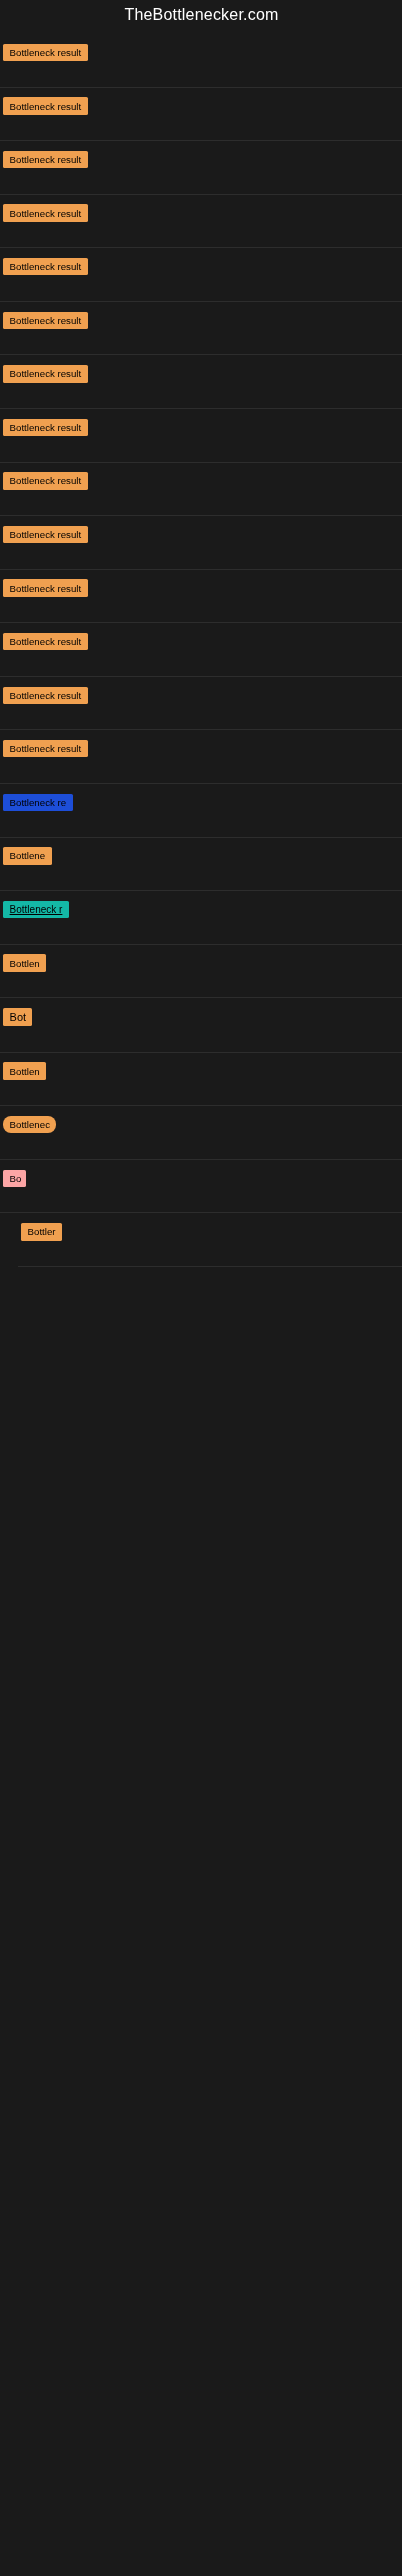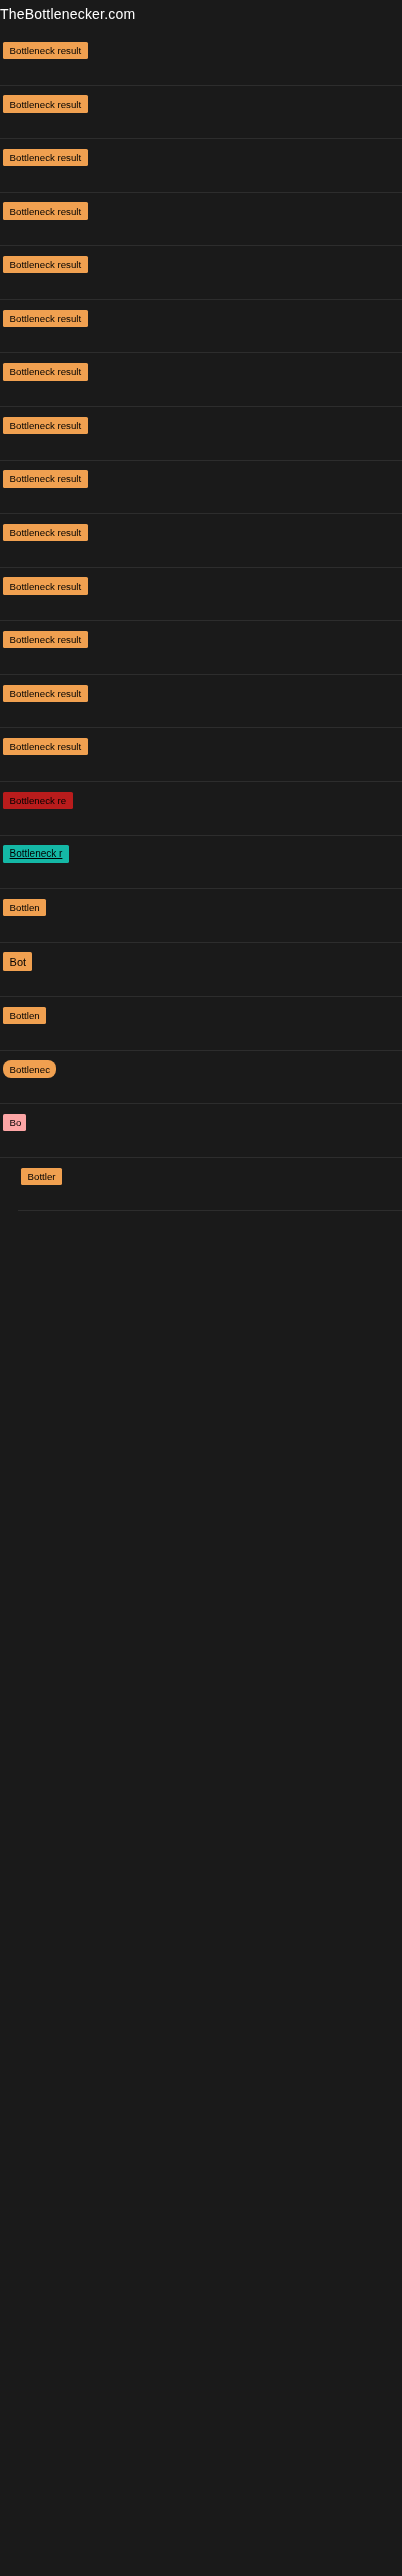--- a/index.html
+++ b/index.html
@@ -10,23 +10,24 @@
 
     body {
       width: 403px;
       min-height: 2576px;
       background-color: #1a1a1a;
       font-family: Arial, sans-serif;
       position: relative;
     }
 
     .site-header {
+      text-align: center;
       padding: 6.4px 0 9.7px 0;
       color: #ffffff;
-      font-size: 14px;
+      font-size: 16px;
       font-weight: normal;
       letter-spacing: 0.2px;
     }
   </style>
 </head>
 <body>
 
 <div style="position: relative; width: 403px; min-height: 2576px; background-color: #1a1a1a;">
 
   <div class="site-header">
@@ -42,21 +43,22 @@
       <div style="padding: 9.7px 3.2px 22.5px; border-bottom: 0.8px solid rgb(45, 45, 45);"><div style="display: inline-block; background-color: rgb(240, 160, 80); color: rgb(0, 0, 0); font-size: 9.7px; font-weight: normal; padding: 3.2px 6.4px; border-radius: 1.6px; white-space: nowrap; overflow: hidden; max-width: 105px; cursor: pointer;">Bottleneck result</div></div>
       <div style="padding: 9.7px 3.2px 22.5px; border-bottom: 0.8px solid rgb(45, 45, 45);"><div style="display: inline-block; background-color: rgb(240, 160, 80); color: rgb(0, 0, 0); font-size: 9.7px; font-weight: normal; padding: 3.2px 6.4px; border-radius: 1.6px; white-space: nowrap; overflow: hidden; max-width: 105px; cursor: pointer;">Bottleneck result</div></div>
       <div style="padding: 9.7px 3.2px 22.5px; border-bottom: 0.8px solid rgb(45, 45, 45);"><div style="display: inline-block; background-color: rgb(240, 160, 80); color: rgb(0, 0, 0); font-size: 9.7px; font-weight: normal; padding: 3.2px 6.4px; border-radius: 1.6px; white-space: nowrap; overflow: hidden; max-width: 105px; cursor: pointer;">Bottleneck result</div></div>
       <div style="padding: 9.7px 3.2px 22.5px; border-bottom: 0.8px solid rgb(45, 45, 45);"><div style="display: inline-block; background-color: rgb(240, 160, 80); color: rgb(0, 0, 0); font-size: 9.7px; font-weight: normal; padding: 3.2px 6.4px; border-radius: 1.6px; white-space: nowrap; overflow: hidden; max-width: 105px; cursor: pointer;">Bottleneck result</div></div>
       <div style="padding: 9.7px 3.2px 22.5px; border-bottom: 0.8px solid rgb(45, 45, 45);"><div style="display: inline-block; background-color: rgb(240, 160, 80); color: rgb(0, 0, 0); font-size: 9.7px; font-weight: normal; padding: 3.2px 6.4px; border-radius: 1.6px; white-space: nowrap; overflow: hidden; max-width: 105px; cursor: pointer;">Bottleneck result</div></div>
       <div style="padding: 9.7px 3.2px 22.5px; border-bottom: 0.8px solid rgb(45, 45, 45);"><div style="display: inline-block; background-color: rgb(240, 160, 80); color: rgb(0, 0, 0); font-size: 9.7px; font-weight: normal; padding: 3.2px 6.4px; border-radius: 1.6px; white-space: nowrap; overflow: hidden; max-width: 105px; cursor: pointer;">Bottleneck result</div></div>
       <div style="padding: 9.7px 3.2px 22.5px; border-bottom: 0.8px solid rgb(45, 45, 45);"><div style="display: inline-block; background-color: rgb(240, 160, 80); color: rgb(0, 0, 0); font-size: 9.7px; font-weight: normal; padding: 3.2px 6.4px; border-radius: 1.6px; white-space: nowrap; overflow: hidden; max-width: 103px; cursor: pointer;">Bottleneck result</div></div>
       <div style="padding: 9.7px 3.2px 22.5px; border-bottom: 0.8px solid rgb(45, 45, 45);"><div style="display: inline-block; background-color: rgb(240, 160, 80); color: rgb(0, 0, 0); font-size: 9.7px; font-weight: normal; padding: 3.2px 6.4px; border-radius: 1.6px; white-space: nowrap; overflow: hidden; max-width: 103px; cursor: pointer;">Bottleneck result</div></div>
       <div style="padding: 9.7px 3.2px 22.5px; border-bottom: 0.8px solid rgb(45, 45, 45);"><div style="display: inline-block; background-color: rgb(240, 160, 80); color: rgb(0, 0, 0); font-size: 9.7px; font-weight: normal; padding: 3.2px 6.4px; border-radius: 1.6px; white-space: nowrap; overflow: hidden; max-width: 103px; cursor: pointer;">Bottleneck result</div></div>
       <div style="padding: 9.7px 3.2px 22.5px; border-bottom: 0.8px solid rgb(45, 45, 45);"><div style="display: inline-block; background-color: rgb(240, 160, 80); color: rgb(0, 0, 0); font-size: 9.7px; font-weight: normal; padding: 3.2px 6.4px; border-radius: 1.6px; white-space: nowrap; overflow: hidden; max-width: 103px; cursor: pointer;">Bottleneck result</div></div>
-      <div style="padding: 9.7px 3.2px 22.5px; border-bottom: 0.8px solid rgb(45, 45, 45);"><div style="display: inline-block; background-color: #b91c1c; color: rgb(0, 0, 0); font-size: 9.7px; font-weight: normal; padding: 3.2px 6.4px; border-radius: 1.6px; white-space: nowrap; overflow: hidden; max-width: 81px; cursor: pointer;">Bottleneck re</div></div>
+      <div style="padding: 9.7px 3.2px 22.5px; border-bottom: 0.8px solid rgb(45, 45, 45);"><div style="display: inline-block; background-color: #1d4ed8; color: rgb(0, 0, 0); font-size: 9.7px; font-weight: normal; padding: 3.2px 6.4px; border-radius: 1.6px; white-space: nowrap; overflow: hidden; max-width: 81px; cursor: pointer;">Bottleneck re</div></div>
+      <div style="padding: 9.7px 3.2px 22.5px; border-bottom: 0.8px solid rgb(45, 45, 45);"><div style="display: inline-block; background-color: rgb(240, 160, 80); color: rgb(0, 0, 0); font-size: 9.7px; font-weight: normal; padding: 3.2px 6.4px; border-radius: 1.6px; white-space: nowrap; overflow: hidden; max-width: 63px; cursor: pointer;">Bottlene</div></div>
       <div style="padding: 9.7px 3.2px 22.5px; border-bottom: 0.8px solid rgb(45, 45, 45);"><div style="display: inline-block; background-color: #14b8a6; color: rgb(0, 0, 0); font-size: 10px; font-weight: normal; padding: 3.2px 6.4px; border-radius: 1.6px; white-space: nowrap; overflow: hidden; max-width: 71px; cursor: pointer; text-decoration: underline;">Bottleneck r</div></div>
       <div style="padding: 9.7px 3.2px 22.5px; border-bottom: 0.8px solid rgb(45, 45, 45);"><div style="display: inline-block; background-color: rgb(240, 160, 80); color: rgb(0, 0, 0); font-size: 9.7px; font-weight: normal; padding: 3.2px 6.4px; border-radius: 1.6px; white-space: nowrap; overflow: hidden; max-width: 55px; cursor: pointer;">Bottlen</div></div>
       <div style="padding: 9.7px 3.2px 22.5px; border-bottom: 0.8px solid rgb(45, 45, 45);"><div style="display: inline-block; background-color: rgb(240, 160, 80); color: rgb(0, 0, 0); font-size: 11px; font-weight: normal; padding: 3.2px 6.4px; border-radius: 1.6px; white-space: nowrap; overflow: hidden; max-width: 31px; cursor: pointer;">Bot</div></div>
       <div style="padding: 9.7px 3.2px 22.5px; border-bottom: 0.8px solid rgb(45, 45, 45);"><div style="display: inline-block; background-color: rgb(240, 160, 80); color: rgb(0, 0, 0); font-size: 9.7px; font-weight: normal; padding: 3.2px 6.4px; border-radius: 1.6px; white-space: nowrap; overflow: hidden; max-width: 55px; cursor: pointer;">Bottlen</div></div>
       <div style="padding: 9.7px 3.2px 22.5px; border-bottom: 0.8px solid rgb(45, 45, 45);"><div style="display: inline-block; background-color: rgb(240, 160, 80); color: rgb(0, 0, 0); font-size: 9.7px; font-weight: normal; padding: 3.2px 6.4px; border-radius: 8px; white-space: nowrap; overflow: hidden; max-width: 64px; cursor: pointer;">Bottlenec</div></div>
       <div style="padding: 9.7px 3.2px 22.5px; border-bottom: 0.8px solid rgb(45, 45, 45);"><div style="display: inline-block; background-color: #fca5a5; color: rgb(0, 0, 0); font-size: 9.7px; font-weight: normal; padding: 3.2px 6.4px; border-radius: 1.6px; white-space: nowrap; overflow: hidden; max-width: 22.5px; cursor: pointer;">Bo</div></div>
       <div style="padding: 9.7px 3.2px 22.5px; border-bottom: 0.8px solid rgb(45, 45, 45); margin-left: 18px;"><div style="display: inline-block; background-color: rgb(240, 160, 80); color: rgb(0, 0, 0); font-size: 9.7px; font-weight: normal; padding: 3.2px 6.4px; border-radius: 1.6px; white-space: nowrap; overflow: hidden; max-width: 50px; cursor: pointer;">Bottler</div></div>
     </div>
 
 </div>

